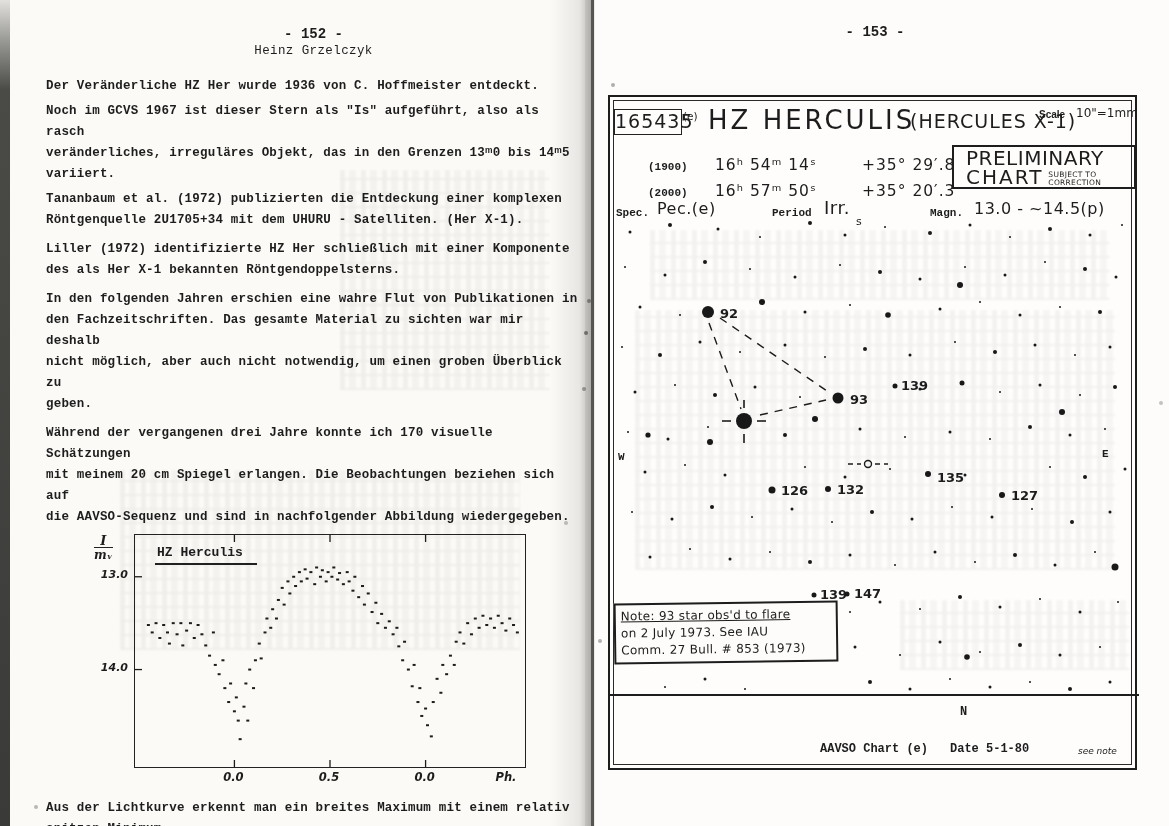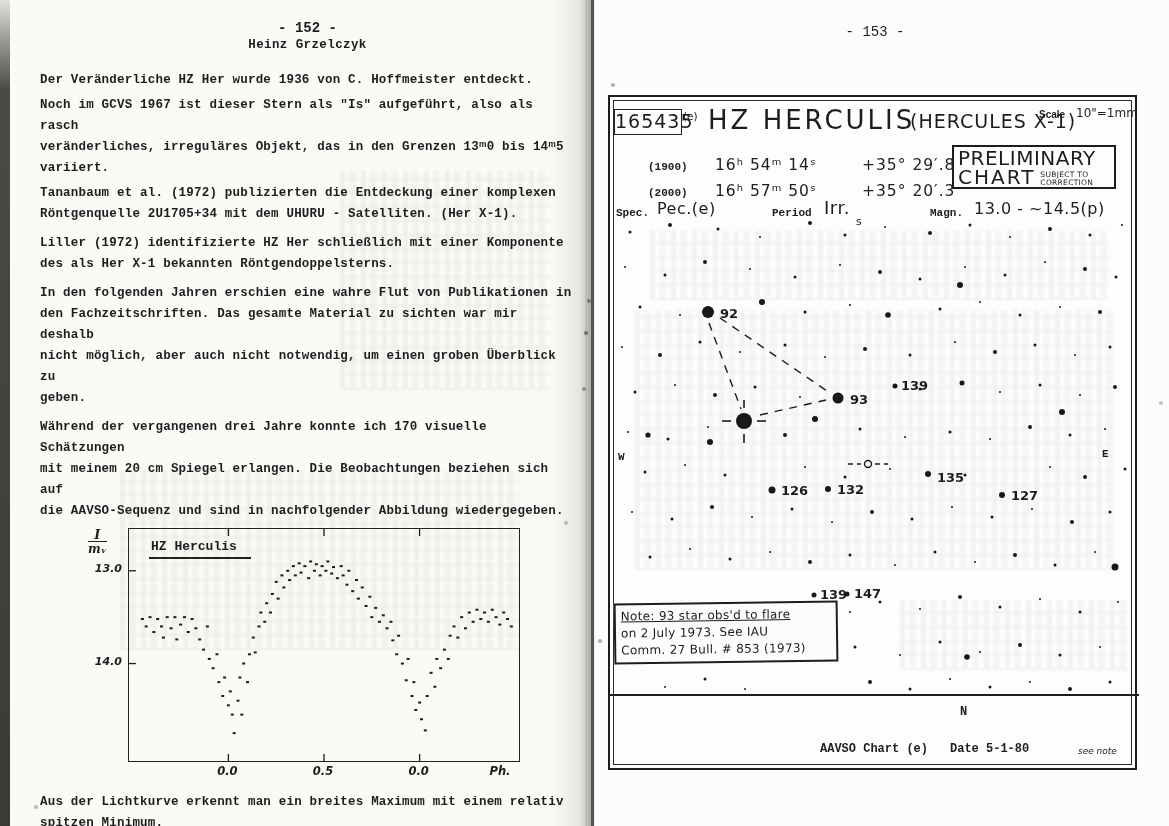--- a/index.html
+++ b/index.html
@@ -2,72 +2,72 @@
 <html><head>
 <meta charset="utf-8">
 <style>
   html,body{margin:0;padding:0}
   body{width:1169px;height:826px;overflow:hidden;background:#eceae6;
        font-family:"Liberation Sans",sans-serif;color:#1d1d1d;position:relative}
   .scan{position:absolute;inset:0}
   .edge-strip{position:absolute;left:0;top:0;width:10px;height:826px;
     background:linear-gradient(180deg,#e3e1dd 0,#9a9a97 40px,#4a4a47 90px,#3a3a38 100%)}
   .page{position:absolute;top:0;height:826px}
-  .page.left{left:10px;width:575px;background:#fbfaf7;padding:0;box-sizing:border-box}
+  .page.left{left:10px;width:575px;background:#fbfaf7;padding:6px;box-sizing:border-box}
   .page.right{left:595px;width:574px;background:#fdfcfa}
   .gutter-shade{position:absolute;left:550px;top:0;width:42px;height:826px;
     background:linear-gradient(90deg,rgba(0,0,0,0) 0,rgba(0,0,0,.08) 70%,rgba(0,0,0,.28) 100%)}
   .gutter-line{position:absolute;left:591px;top:0;width:3px;height:826px;background:#57554f}
 
   
   .tw{font-family:"Liberation Mono","DejaVu Sans Mono",monospace;font-weight:700;
       font-size:12.5px;line-height:21px;letter-spacing:.2px;white-space:pre-line}
   .hand{font-family:"DejaVu Sans",sans-serif}
 
   
   .lcol{padding:14px 20px 0 30px;width:535px;box-sizing:content-box}
   .pnum{font-family:"Liberation Mono",monospace;font-weight:700;font-size:14px;
         text-align:center;margin:6px 0 2px}
   .art-title{font-family:"Liberation Mono",monospace;font-weight:700;font-size:13.5px;
         text-align:center;margin:0 0 6px;text-decoration:underline;text-underline-offset:3px;letter-spacing:.4px}
-  .art-author{font-family:"Liberation Mono",monospace;font-weight:700;font-size:12.5px;
+  .art-author{font-family:"Liberation Mono",monospace;font-weight:400;font-size:12.5px;
         text-align:center;margin:0 0 18px;letter-spacing:.4px}
   .para{margin:0 0 4px}
   .para:nth-child(n+4){margin-top:8px}
   .lcfig{position:relative;height:252px;margin:6px 0 0}
   .lc-plot{position:absolute;left:88px;top:0;width:390px;height:232px;border:1.6px solid #222;background:transparent}
   .lc-plot svg{position:absolute;inset:0;overflow:visible}
   .lc-title{position:absolute;left:20px;top:10px;font-family:"Liberation Mono",monospace;
         font-weight:700;font-size:13px;border-bottom:2.2px solid #222;padding:0 14px 3px 2px}
   .yfrac{position:absolute;left:48px;top:0;text-align:center;font-family:"DejaVu Serif",serif;
         font-style:italic;font-size:13px;line-height:13px;font-weight:700}
   .yfrac .den{display:block;border-top:1.4px solid #222;padding-top:1px;font-size:12px}
   .ytick{position:absolute;width:44px;left:38px;text-align:right;font-family:"DejaVu Sans",sans-serif;
         font-style:italic;font-weight:600;font-size:11px}
   .lc-xlab{position:absolute;top:236px;font-family:"DejaVu Sans",sans-serif;font-style:italic;
         font-weight:600;font-size:11.5px;transform:translateX(-50%)}
   .concl{margin-top:12px}
 
   
   .pnum-r{position:absolute;left:0;top:24px;width:560px;text-align:center;
-        font-family:"Liberation Mono",monospace;font-weight:400;font-size:14px}
+        font-family:"Liberation Mono",monospace;font-weight:700;font-size:14px}
   .chartbox{position:absolute;left:13px;top:95px;width:529px;height:675px;
         border:2px solid #1d1d1d;background:rgba(255,255,255,.35);box-sizing:border-box}
   .chartbox .inner{position:absolute;inset:3px;border:1.2px solid #2a2a2a;pointer-events:none}
   .abs{position:absolute}
   .idbox{left:4px;top:12px;width:66px;height:24px;border:1.6px solid #222;
         font-size:19px;line-height:23px;text-align:center;letter-spacing:1px}
   .idsuf{left:73px;top:13px;font-size:10.5px}
   .fc-title{left:98px;top:8px;font-size:26px;letter-spacing:3px;white-space:nowrap}
   .fc-sub{left:300px;top:13px;font-size:19px;letter-spacing:1px;white-space:nowrap}
   .scale-l{left:429px;top:12px;font-size:10px;font-family:Liberation Sans, sans-serif;font-weight:700}
   .scale-v{left:466px;top:9px;font-size:12px}
   .ep{font-family:"Liberation Mono",monospace;font-weight:700;font-size:11px}
   .ra,.dec{font-size:15.5px;letter-spacing:1px}
-  .stamp{left:342px;top:48px;width:164px;height:44px;border:2px solid #1d1d1d;padding:1px 4px;box-sizing:border-box}
+  .stamp{left:342px;top:48px;width:184px;height:44px;border:2px solid #1d1d1d;padding:1px 12px;box-sizing:border-box}
   .stamp .l1{font-size:20px;letter-spacing:.5px;line-height:20px;white-space:nowrap}
   .stamp .l2{display:flex;align-items:flex-end;gap:5px}
   .stamp .l2 b{font-size:20px;font-weight:400;letter-spacing:2px;line-height:19px}
   .stamp .sub{font-size:7.5px;line-height:8px;letter-spacing:.3px}
   .lbl{font-family:"Liberation Mono",monospace;font-weight:700;font-size:11px}
   .val{font-size:16px;letter-spacing:.5px;white-space:nowrap}
   .sub-s{font-size:11px}
   .starfield{position:absolute;inset:0;width:529px;height:675px;pointer-events:none}
   .notebox{left:4px;top:505px;width:224px;border:2px solid #1d1d1d;padding:3px 5px;
         transform:rotate(-.8deg);background:rgba(253,252,249,.85);box-sizing:border-box}

